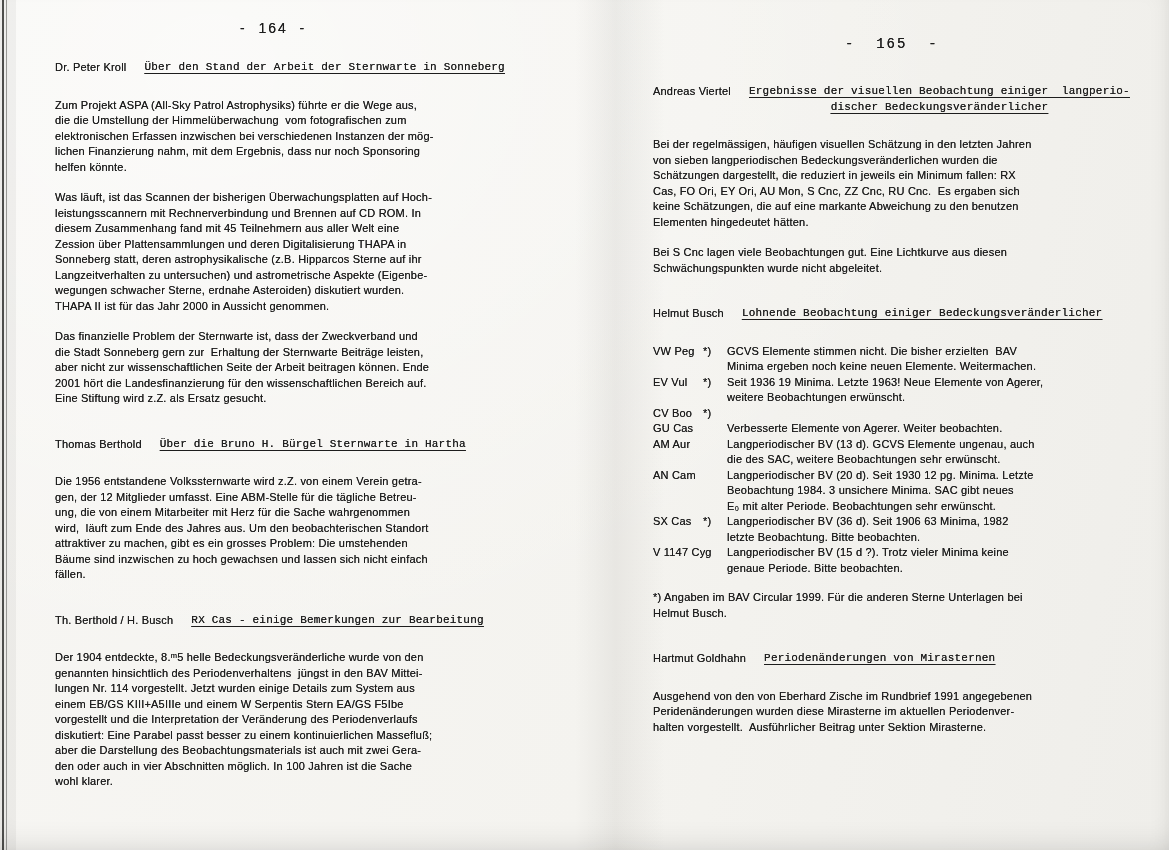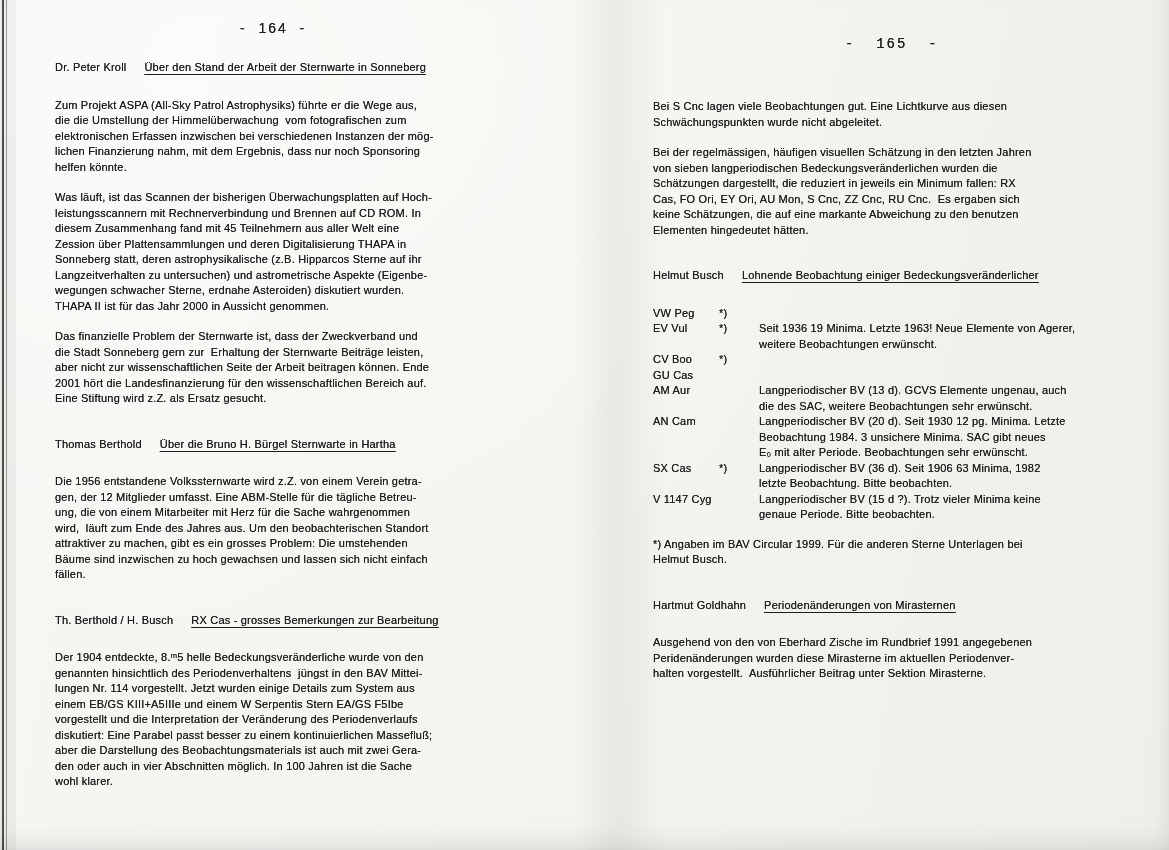--- a/index.html
+++ b/index.html
@@ -40,25 +40,26 @@
   .content-right{left:653px;top:84px;width:495px;}
   .para{white-space:pre-wrap;margin:15px 0 0 0;}
   .heading{margin:30px 0 0 0;display:flex;align-items:flex-start;}
   .heading.first{margin-top:0;}
   .heading + .para, .heading + .star-list{margin-top:22px;}
   .author{flex:none;margin-right:18px;white-space:nowrap;}
   .talk-title{
     text-decoration:underline;
     text-decoration-thickness:1.3px;text-underline-offset:3px;
     white-space:pre-wrap;
+    font-family:Liberation Mono, monospace;
   }
   .title-stack{display:inline-block;text-align:center;}
   .title-stack .talk-title{display:block;}
   .star-list{margin-top:15px;}
-  .star-row{display:flex;align-items:flex-start;gap:16px;}
+  .star-row{display:flex;align-items:flex-start;}
   .star-name{flex:none;width:50px;white-space:nowrap;}
   .star-mark{flex:none;width:24px;white-space:nowrap;}
   .star-text{flex:1;white-space:pre-wrap;}
   .footnote{margin-top:14px;white-space:pre-wrap;}
 </style>
 </head>
 <body>
 
 <div class="scan-bg"></div>
 <div class="edge-band"></div>
@@ -101,68 +102,78 @@
   <div class="para">Die 1956 entstandene Volkssternwarte wird z.Z. von einem Verein getra-
 gen, der 12 Mitglieder umfasst. Eine ABM-Stelle für die tägliche Betreu-
 ung, die von einem Mitarbeiter mit Herz für die Sache wahrgenommen
 wird,  läuft zum Ende des Jahres aus. Um den beobachterischen Standort
 attraktiver zu machen, gibt es ein grosses Problem: Die umstehenden
 Bäume sind inzwischen zu hoch gewachsen und lassen sich nicht einfach
 fällen.</div>
 
   <div class="heading">
     <span class="author">Th. Berthold / H. Busch</span>
-    <span class="talk-title">RX Cas - grosses Bemerkungen zur Bearbeitung</span>
+    <span class="talk-title">RX Cas - einige Bemerkungen zur Bearbeitung</span>
   </div>
   <div class="para">Der 1904 entdeckte, 8.ᵐ5 helle Bedeckungsveränderliche wurde von den
 genannten hinsichtlich des Periodenverhaltens  jüngst in den BAV Mittei-
 lungen Nr. 114 vorgestellt. Jetzt wurden einige Details zum System aus
 einem EB/GS KIII+A5IIIe und einem W Serpentis Stern EA/GS F5Ibe
 vorgestellt und die Interpretation der Veränderung des Periodenverlaufs
 diskutiert: Eine Parabel passt besser zu einem kontinuierlichen Massefluß;
 aber die Darstellung des Beobachtungsmaterials ist auch mit zwei Gera-
 den oder auch in vier Abschnitten möglich. In 100 Jahren ist die Sache
 wohl klarer.</div>
 
 </div>
 
 <div class="content content-right">
 
-  <div class="para">Bei S Cnc lagen viele Beobachtungen gut. Eine Lichtkurve aus diesen
-Schwächungspunkten wurde nicht abgeleitet.</div>
+  <div class="heading first">
+    <span class="author">Andreas Viertel</span>
+    <span class="title-stack">
+      <span class="talk-title">Ergebnisse der visuellen Beobachtung einiger  langperio-</span>
+      <span class="talk-title">discher Bedeckungsveränderlicher</span>
+    </span>
+  </div>
   <div class="para">Bei der regelmässigen, häufigen visuellen Schätzung in den letzten Jahren
 von sieben langperiodischen Bedeckungsveränderlichen wurden die
 Schätzungen dargestellt, die reduziert in jeweils ein Minimum fallen: RX
 Cas, FO Ori, EY Ori, AU Mon, S Cnc, ZZ Cnc, RU Cnc.  Es ergaben sich
 keine Schätzungen, die auf eine markante Abweichung zu den benutzen
 Elementen hingedeutet hätten.</div>
+  <div class="para">Bei S Cnc lagen viele Beobachtungen gut. Eine Lichtkurve aus diesen
+Schwächungspunkten wurde nicht abgeleitet.</div>
 
   <div class="heading">
     <span class="author">Helmut Busch</span>
     <span class="talk-title">Lohnende Beobachtung einiger Bedeckungsveränderlicher</span>
   </div>
 
   <div class="star-list">
     <div class="star-row">
       <span class="star-name">VW Peg</span>
       <span class="star-mark">*)</span>
+      <span class="star-text">GCVS Elemente stimmen nicht. Die bisher erzielten  BAV
+Minima ergeben noch keine neuen Elemente. Weitermachen.</span>
     </div>
     <div class="star-row">
       <span class="star-name">EV Vul</span>
       <span class="star-mark">*)</span>
       <span class="star-text">Seit 1936 19 Minima. Letzte 1963! Neue Elemente von Agerer,
 weitere Beobachtungen erwünscht.</span>
     </div>
     <div class="star-row">
       <span class="star-name">CV Boo</span>
       <span class="star-mark">*)</span>
     </div>
     <div class="star-row">
       <span class="star-name">GU Cas</span>
       <span class="star-mark"></span>
+      <span class="star-text">Verbesserte Elemente von Agerer. Weiter beobachten.</span>
     </div>
     <div class="star-row">
       <span class="star-name">AM Aur</span>
       <span class="star-mark"></span>
       <span class="star-text">Langperiodischer BV (13 d). GCVS Elemente ungenau, auch
 die des SAC, weitere Beobachtungen sehr erwünscht.</span>
     </div>
     <div class="star-row">
       <span class="star-name">AN Cam</span>
       <span class="star-mark"></span>

